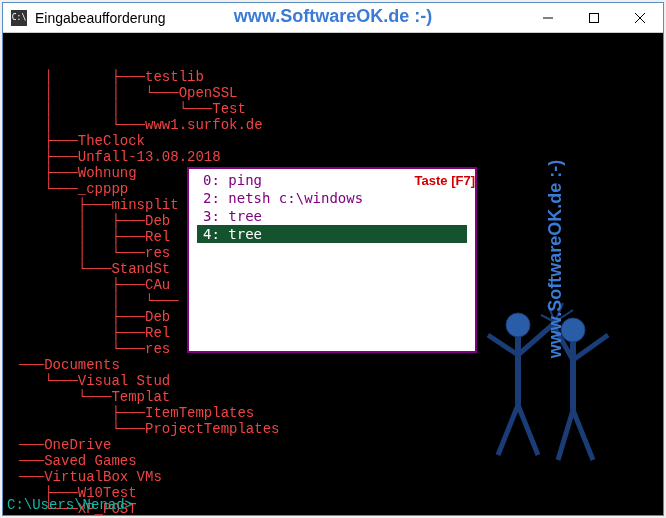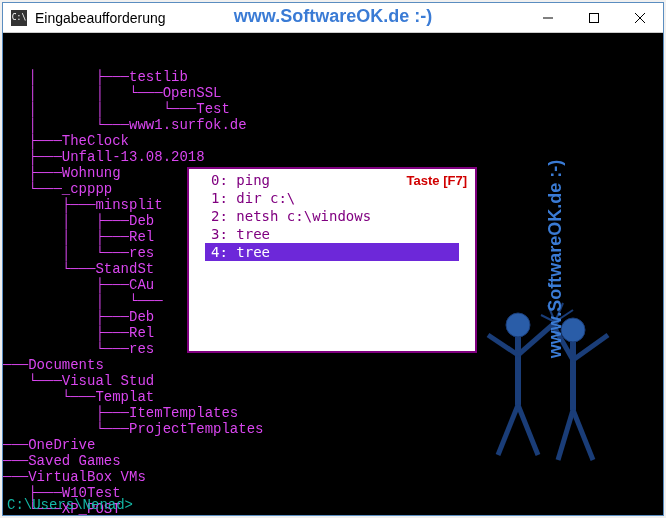--- a/index.html
+++ b/index.html
@@ -94,21 +94,21 @@
       background: #000;
       color: #fff;
       font-size: 14px;
       line-height: 16px;
       padding: 4px 0 0 0;
       font-family: Consolas, "Courier New", monospace;
       overflow: hidden;
       position: relative;
       white-space: pre;
     }
-    .tree-line { color: #d946ef; padding-left: 0; }
+    .tree-line { color: #ef4444; padding-left: 16px; }
     .prompt-line {
       position: absolute;
       bottom: 2px;
       left: 4px;
       color: #14b8a6;
     }
     .history-popup {
       position: absolute;
       left: 187px;
       top: 167px;
@@ -117,35 +117,35 @@
       background: #fff;
       border: 2px solid #800080;
       z-index: 100;
       font-family: Consolas, monospace;
       font-size: 14px;
       line-height: 18px;
     }
     .history-hint {
       position: absolute;
       top: 3px;
-      right: 8px;
+      right: 0;
       font-weight: bold;
       color: #d00000;
       font-family: Arial, sans-serif;
       font-size: 13px;
     }
-    .history-list { padding: 2px 16px; }
+    .history-list { padding: 2px 8px; }
     .history-item {
       padding: 0 6px;
       color: #800080;
       height: 18px;
       cursor: pointer;
     }
     .history-item.selected {
-      background: #6d28d9;
+      background: #14532d;
       color: #fff;
     }
     .figure {
       position: absolute;
       right: 30px;
       bottom: 40px;
       width: 170px;
       height: 200px;
       z-index: 50;
       pointer-events: none;
@@ -204,21 +204,20 @@
         </g>
       </g>
     </svg>
   </div>
 </div>
 
 <div class="history-popup">
   <div class="history-hint">Taste [F7]</div>
   <div class="history-list" id="history-list">
       <div class="history-item">0: ping</div>
-      <div class="history-item">1: dir c:\</div>
       <div class="history-item">2: netsh c:\windows</div>
       <div class="history-item">3: tree</div>
       <div class="history-item selected">4: tree</div>
     </div>
 </div>
 
 <div class="watermark-top">www.SoftwareOK.de :-)</div>
 <div class="watermark-side">www.SoftwareOK.de :-)</div>
 
 </body></html>

